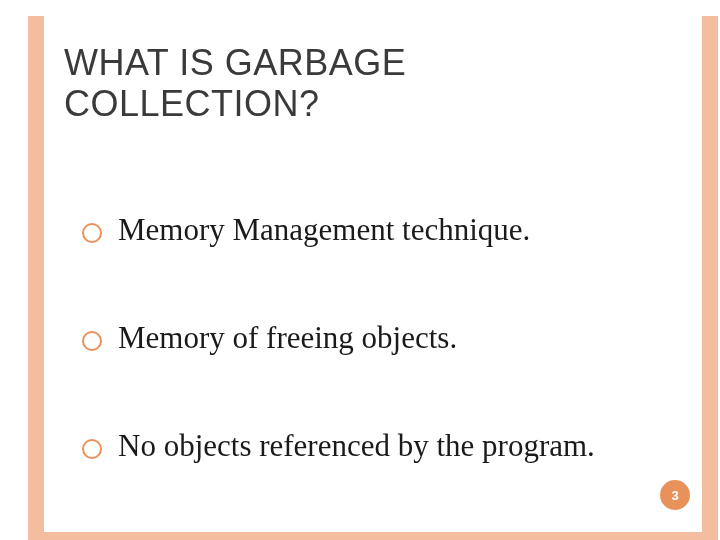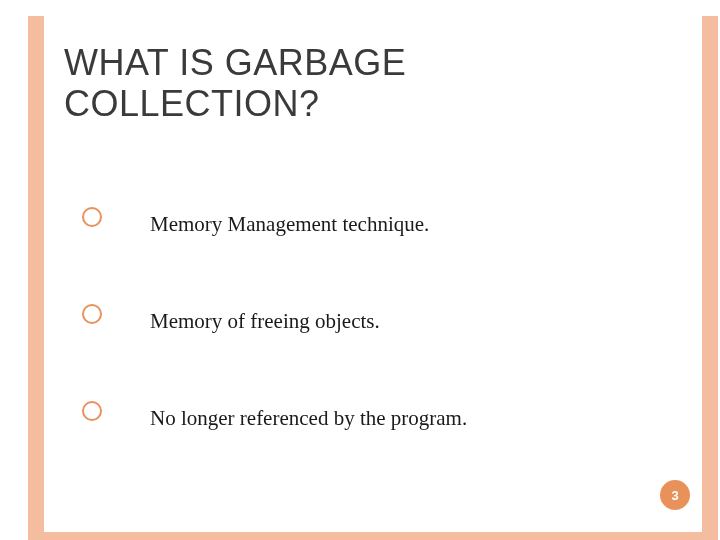--- a/index.html
+++ b/index.html
@@ -50,26 +50,25 @@
     line-height: 1.15;
   }
   .bullets {
     position: absolute;
     left: 50px;
     top: 172px;
     width: 600px;
   }
   .bullet {
     display: flex;
-    align-items: flex-start;
+    align-items: center;
     margin-bottom: 40px;
-    font-size: 21px;
+    font-size: 31px;
     color: #1a1a1a;
     font-family: Georgia, 'Times New Roman', serif;
-    gap: 32px;
   }
   .bullet-icon {
     flex: 0 0 auto;
     width: 13px;
     height: 13px;
     border: 2.4px solid #e9915b;
     border-radius: 50%;
     margin-right: 8px;
     position: relative;
     top: 3px;
@@ -107,21 +106,21 @@
     <div class="bullet">
       <span class="bullet-icon"></span>
       <span class="bullet-text">Memory Management technique.</span>
     </div>
     <div class="bullet">
       <span class="bullet-icon"></span>
       <span class="bullet-text">Memory of freeing objects.</span>
     </div>
     <div class="bullet">
       <span class="bullet-icon"></span>
-      <span class="bullet-text">No longer referenced by the program.</span>
+      <span class="bullet-text">No objects referenced by the program.</span>
     </div>
   </div>
 
   <div class="page-badge">
     <span>3</span>
   </div>
 
 </div>
 
 </body></html>

